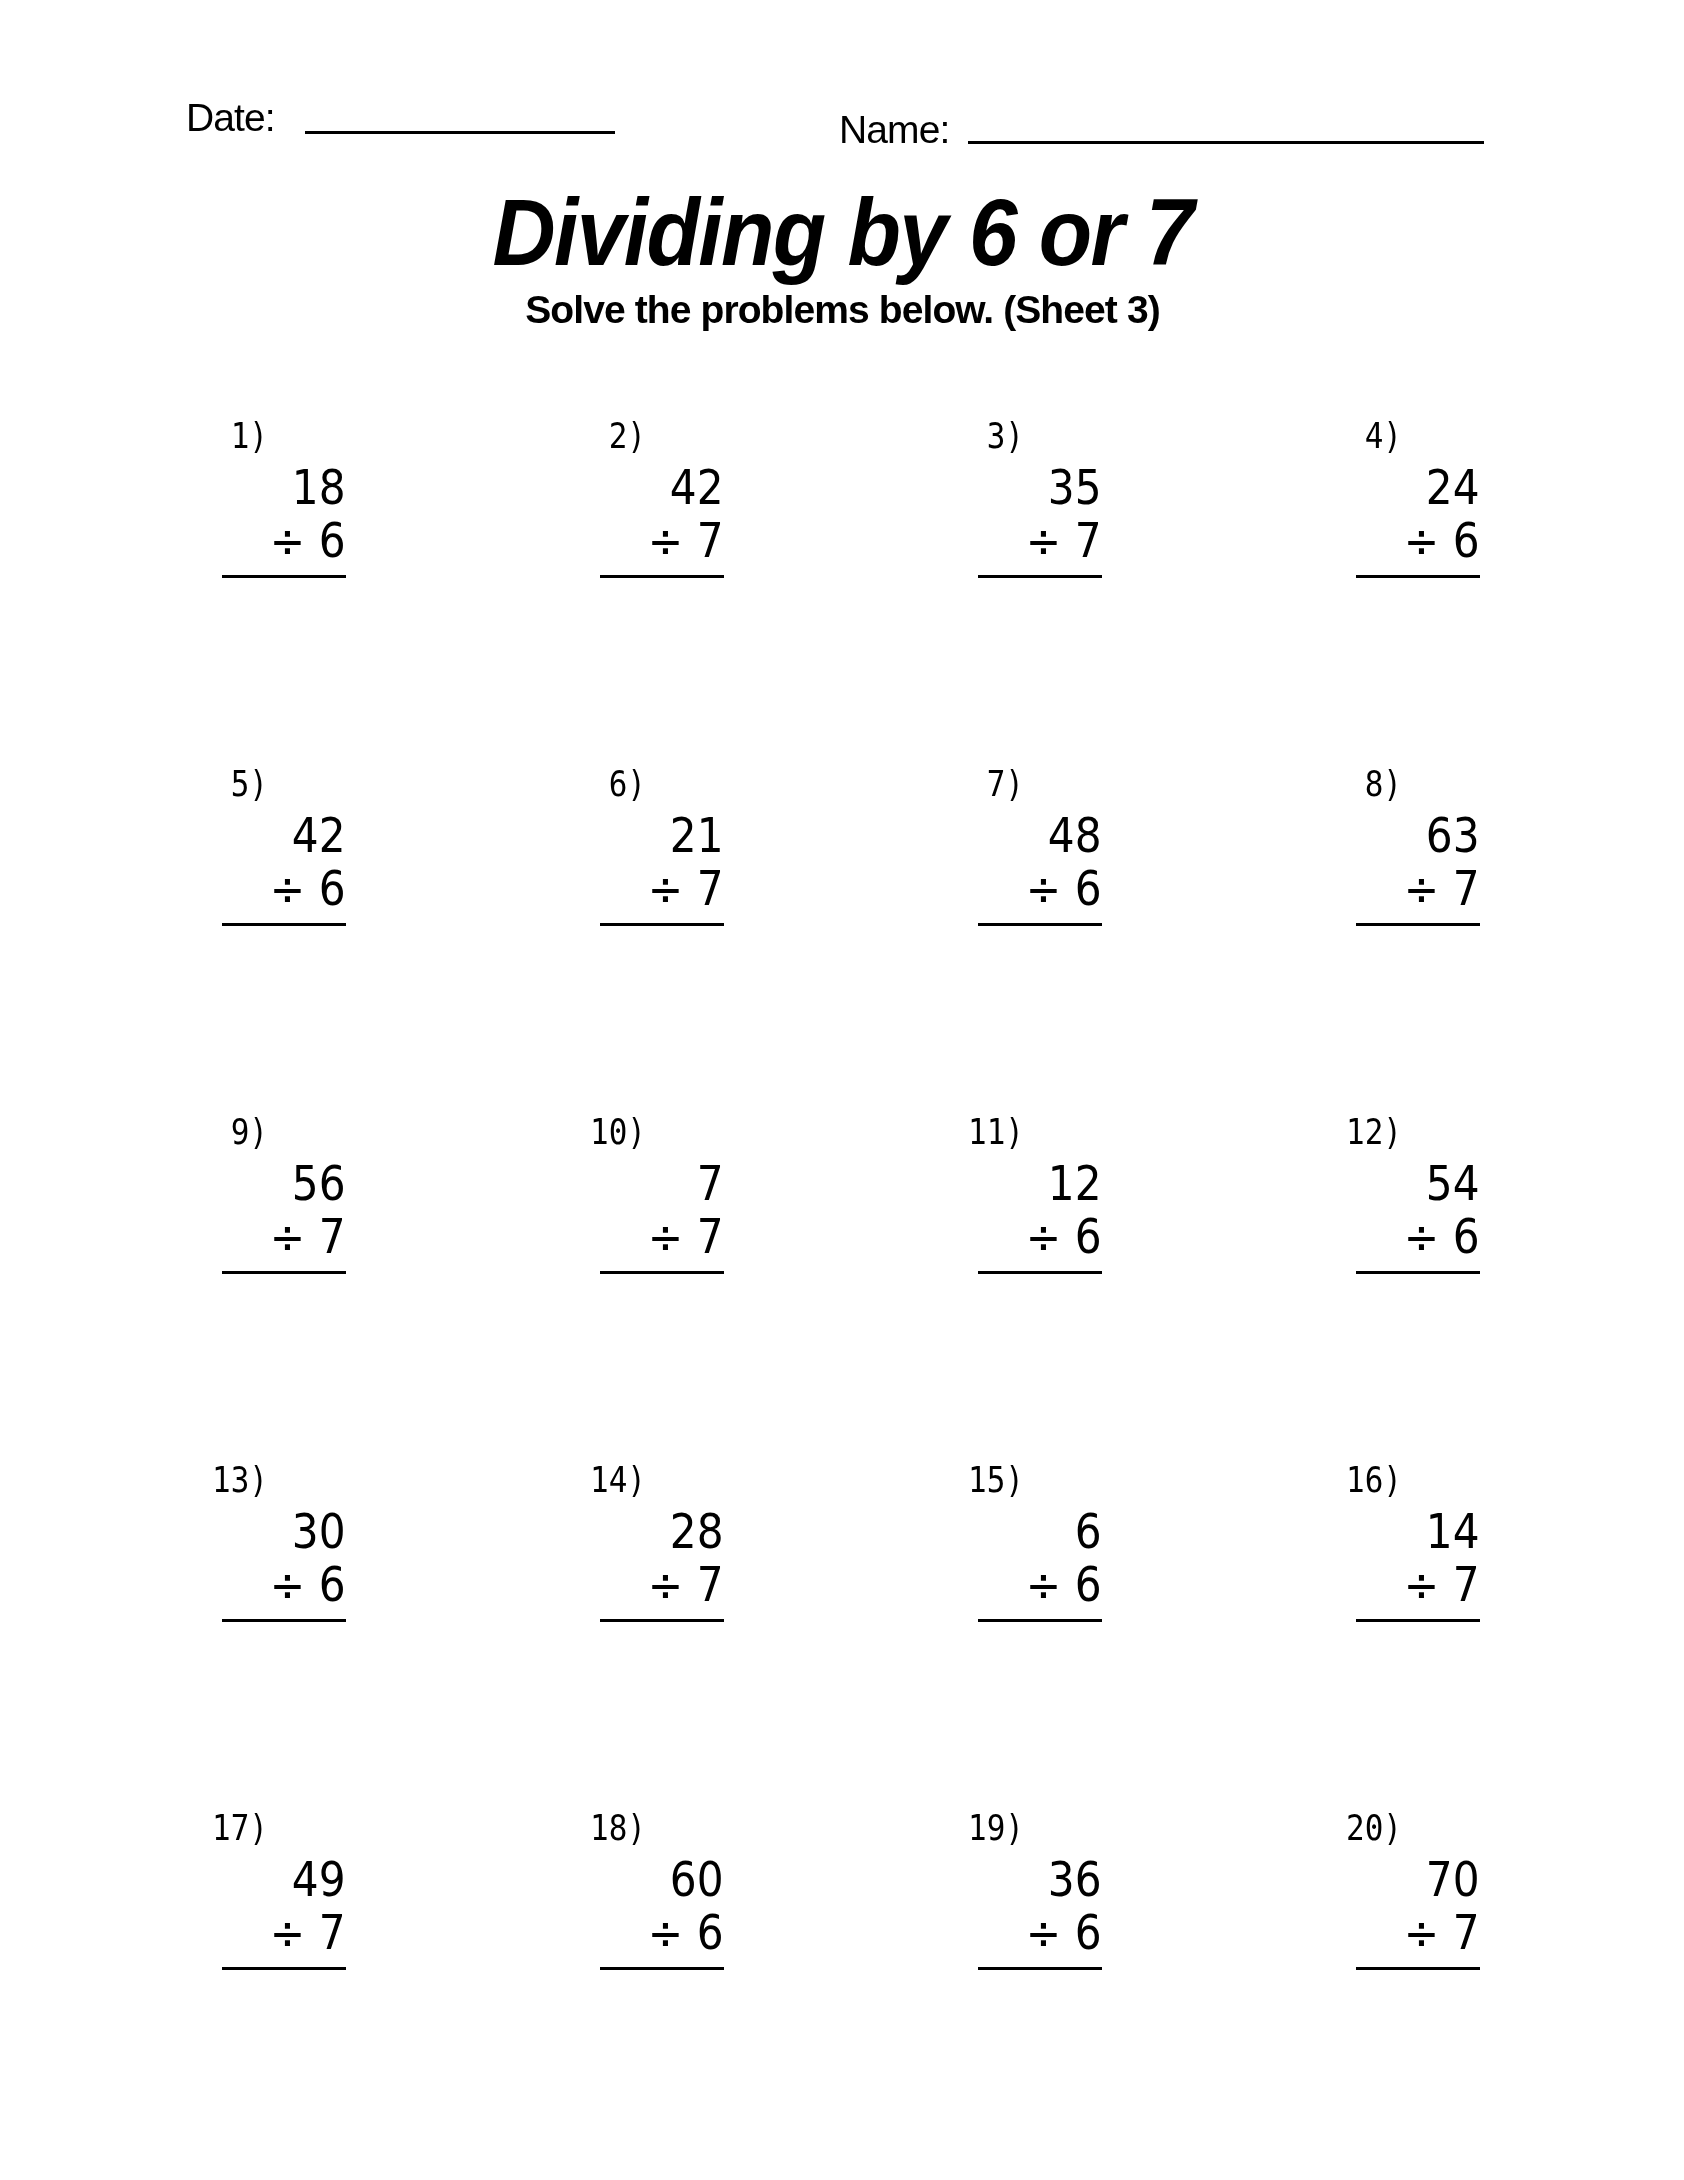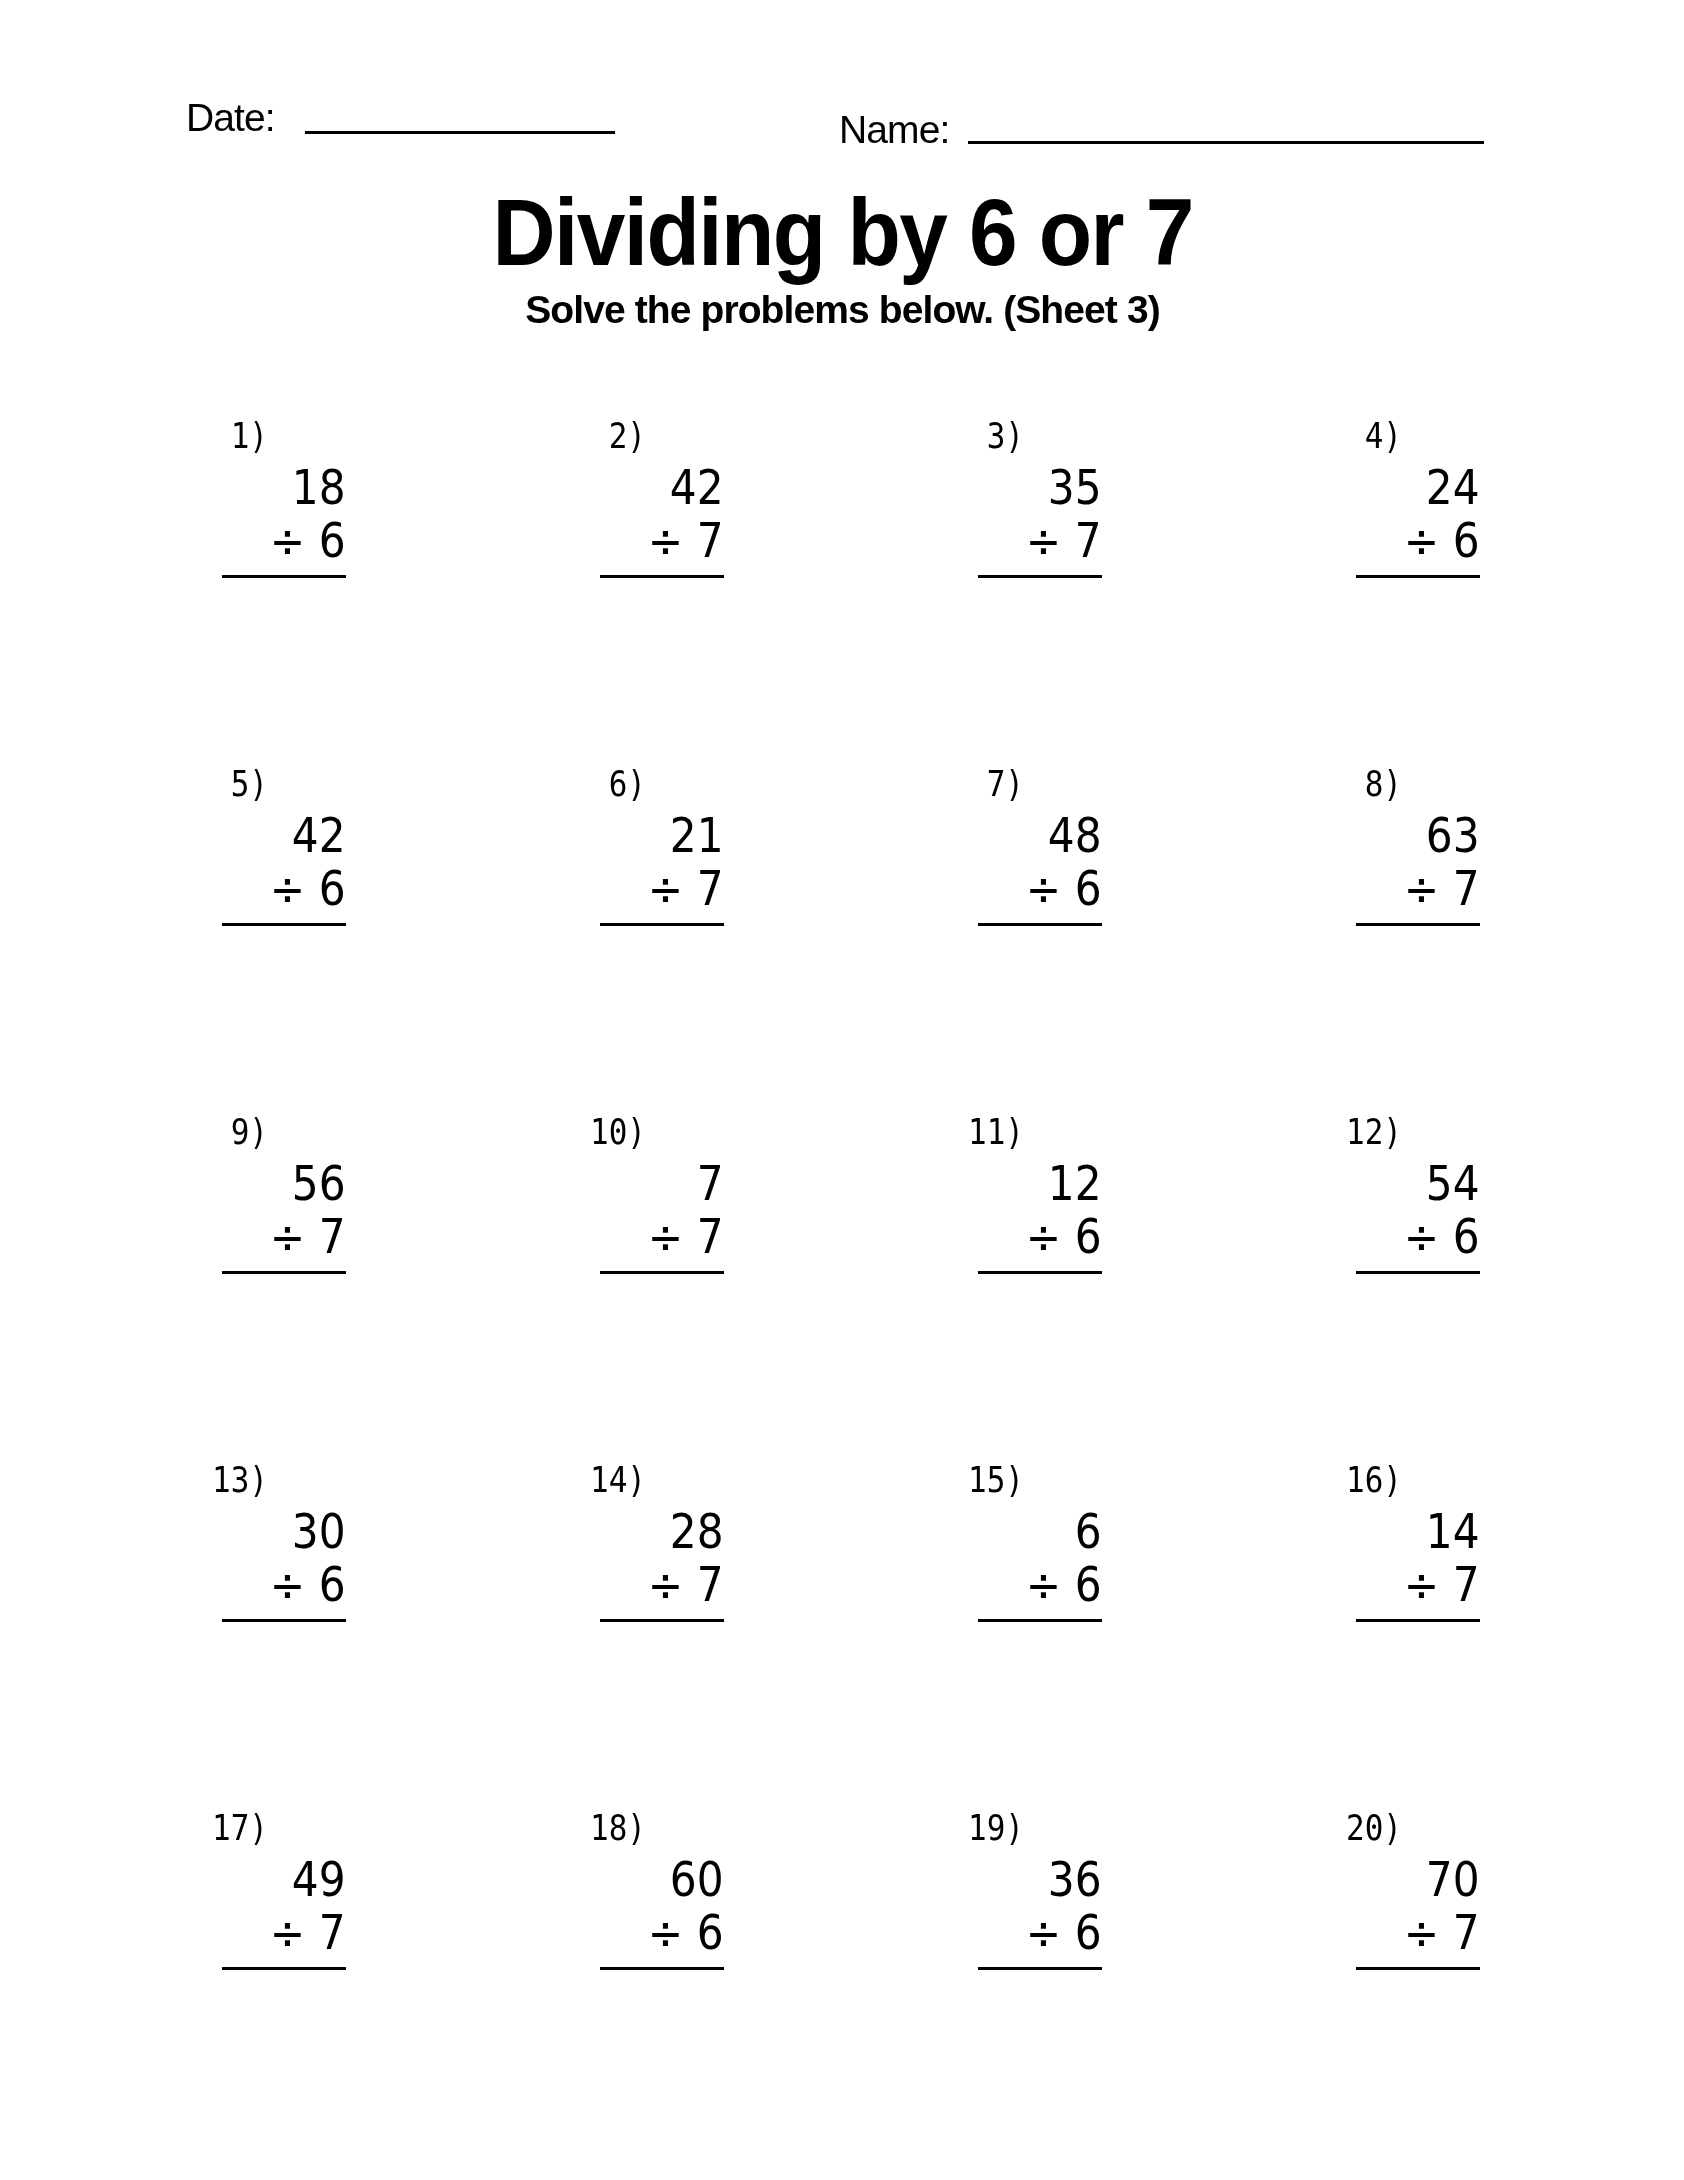--- a/index.html
+++ b/index.html
@@ -19,21 +19,21 @@
   .date-label{left:186px;top:97px;}
   .name-label{left:839px;top:109px;}
   .fill-line{position:absolute;border-bottom:3.4px solid #000;height:0;}
   .date-line{left:305px;top:131px;width:310px;}
   .name-line{left:968px;top:141px;width:516px;}
 
   
   .title{
     position:absolute;top:184px;left:0;width:100%;
     text-align:center;font-family:"Liberation Sans",sans-serif;
-    font-weight:bold;font-size:95px;line-height:97px;white-space:nowrap;
+    font-weight:bold;font-size:95px;line-height:97px;white-space:nowrap;font-style:italic;
   }
   .title>span{display:inline-block;transform:scaleX(0.92);transform-origin:50% 50%;letter-spacing:-1.7px;}
   .subtitle{
     position:absolute;top:288px;left:0;width:100%;
     text-align:center;font-family:"Liberation Sans",sans-serif;
     font-weight:bold;font-size:39px;line-height:43px;letter-spacing:-0.9px;
   }
 
   
   .grid{

